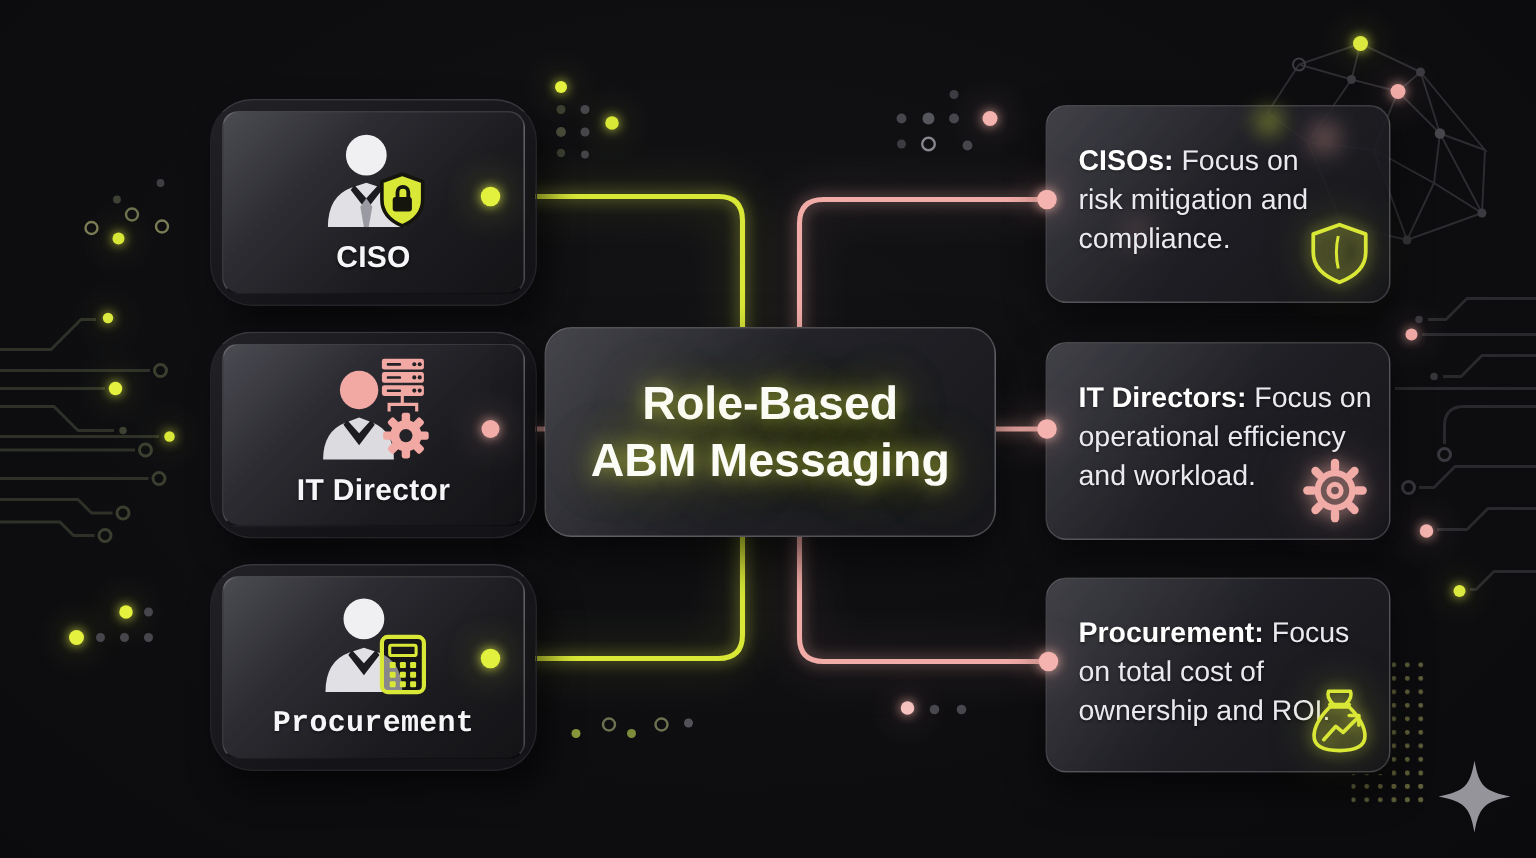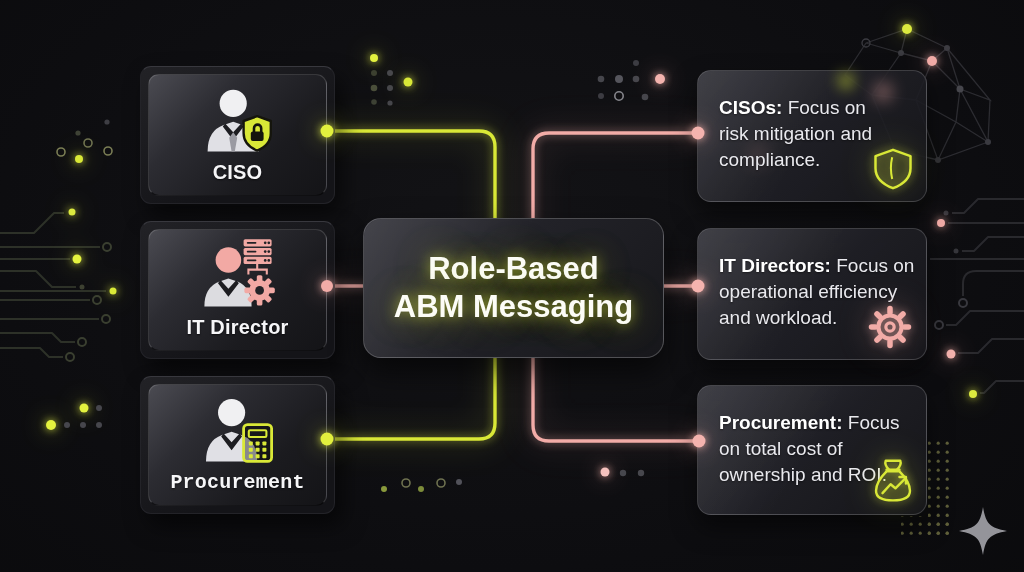--- a/index.html
+++ b/index.html
@@ -11,24 +11,24 @@
   svg{display:block}
   .abs{position:absolute;}
 
   
   .glow-lime{filter:drop-shadow(0 0 4px rgba(226,240,70,.9)) drop-shadow(0 0 12px rgba(226,240,70,.45));}
   .glow-pink{filter:drop-shadow(0 0 4px rgba(244,176,170,.9)) drop-shadow(0 0 12px rgba(244,176,170,.45));}
   .glow-lime-soft{filter:drop-shadow(0 0 5px rgba(226,240,70,.65)) drop-shadow(0 0 16px rgba(226,240,70,.35));}
   .glow-pink-soft{filter:drop-shadow(0 0 5px rgba(244,176,170,.6)) drop-shadow(0 0 16px rgba(244,176,170,.3));}
 
   
-  .lbox{position:absolute;width:193px;height:136px;border-radius:11px;
+  .lbox{position:absolute;width:193px;height:136px;border-radius:28px;
     background:linear-gradient(150deg,#222226,#141418 70%);
     border:1px solid #232328;border-top-color:#38383e;
-    box-shadow:8px 12px 22px rgba(0,0,0,.55);}
+    box-shadow:8px 12px 22px rgba(0,0,0,.55);padding-left:23px;}
   .lbox-inner{position:absolute;left:7px;top:7px;right:7px;bottom:7px;border-radius:11px;
     background:linear-gradient(135deg,#4b4b52 0%,#2c2c32 32%,#1b1b1f 68%,#141417 100%);
     border:1px solid rgba(255,255,255,.15);border-bottom-color:rgba(0,0,0,.55);
     display:flex;flex-direction:column;align-items:center;}
   .lbox-inner .role-icon{margin-top:6px;}
   .llabel{color:#f6f6f8;font-size:20px;font-weight:bold;letter-spacing:.2px;margin-top:auto;margin-bottom:11px;
     text-shadow:0 1px 2px rgba(0,0,0,.6);}
 
   
   .cbox{position:absolute;left:363px;top:218px;width:299px;height:138px;border-radius:18px;

